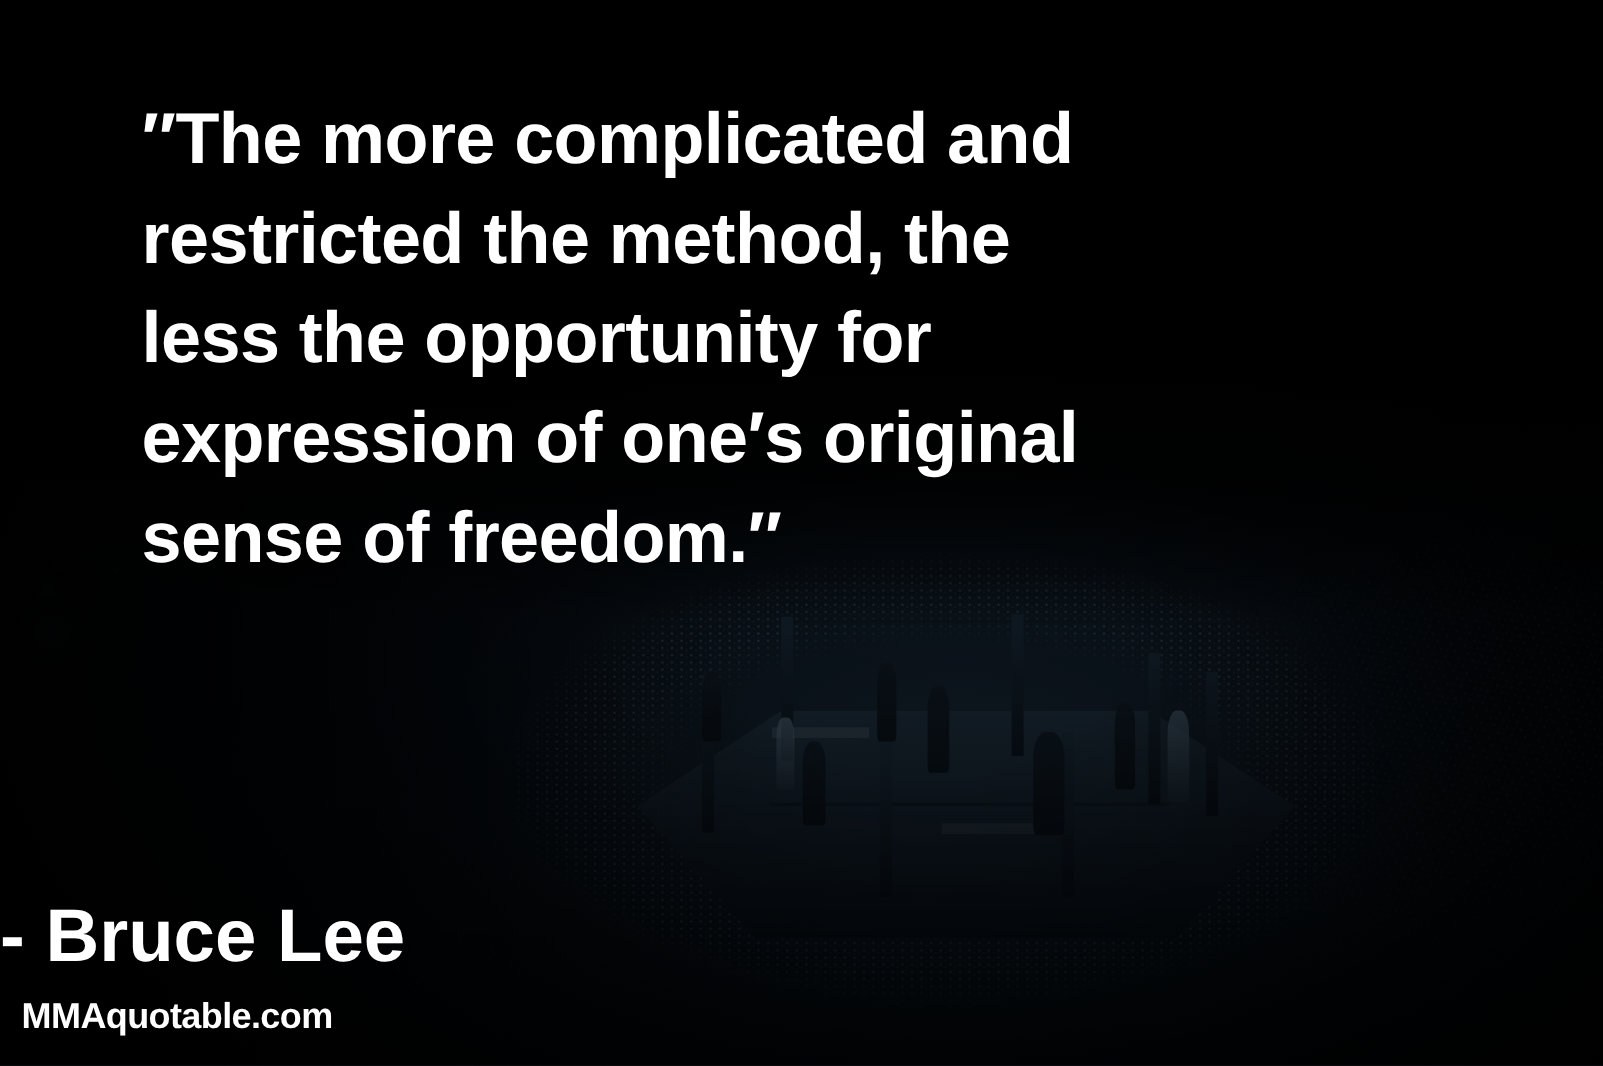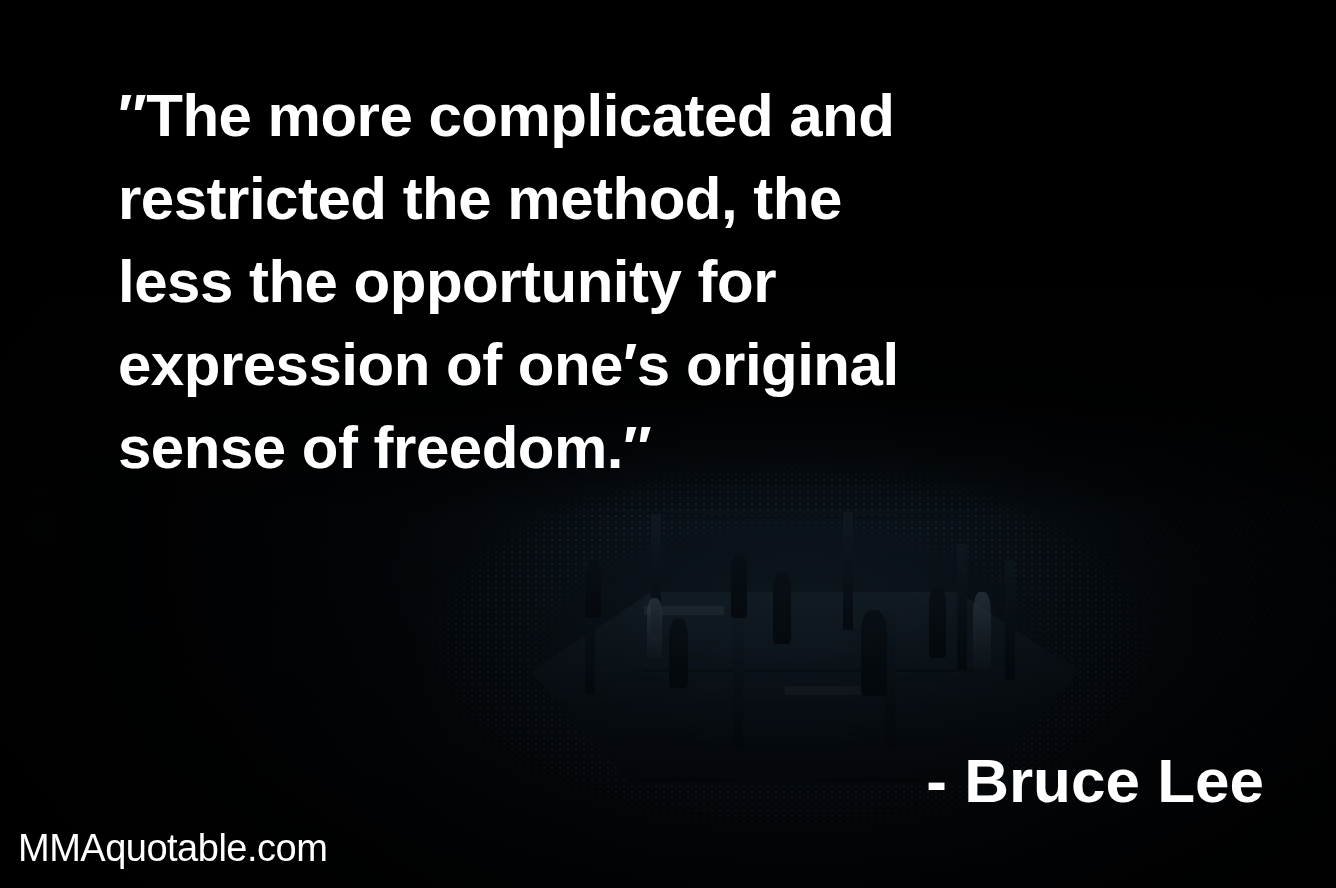--- a/index.html
+++ b/index.html
@@ -219,36 +219,36 @@
     font-size: 60px;
     line-height: 83px;
     letter-spacing: -0.5px;
     white-space: pre-line;
   }
   .attribution {
     position: absolute;
     left: 0;
     right: 72px;
     top: 748px;
-    text-align: right;
+    text-align: left;
     color: #ffffff;
     font-family: "Liberation Sans", sans-serif;
     font-weight: 700;
     font-size: 62px;
     line-height: 66px;
     letter-spacing: 0px;
   }
   .watermark {
     position: absolute;
     left: 18px;
     top: 826px;
     color: #ffffff;
     font-family: "Liberation Sans", sans-serif;
-    font-weight: 400;
-    font-size: 38px;
+    font-weight: 700;
+    font-size: 30px;
     line-height: 44px;
     letter-spacing: -0.5px;
   }
 </style>
 </head>
 <body>
 
 <div id="poster">
 
   <div class="bg-layer">

